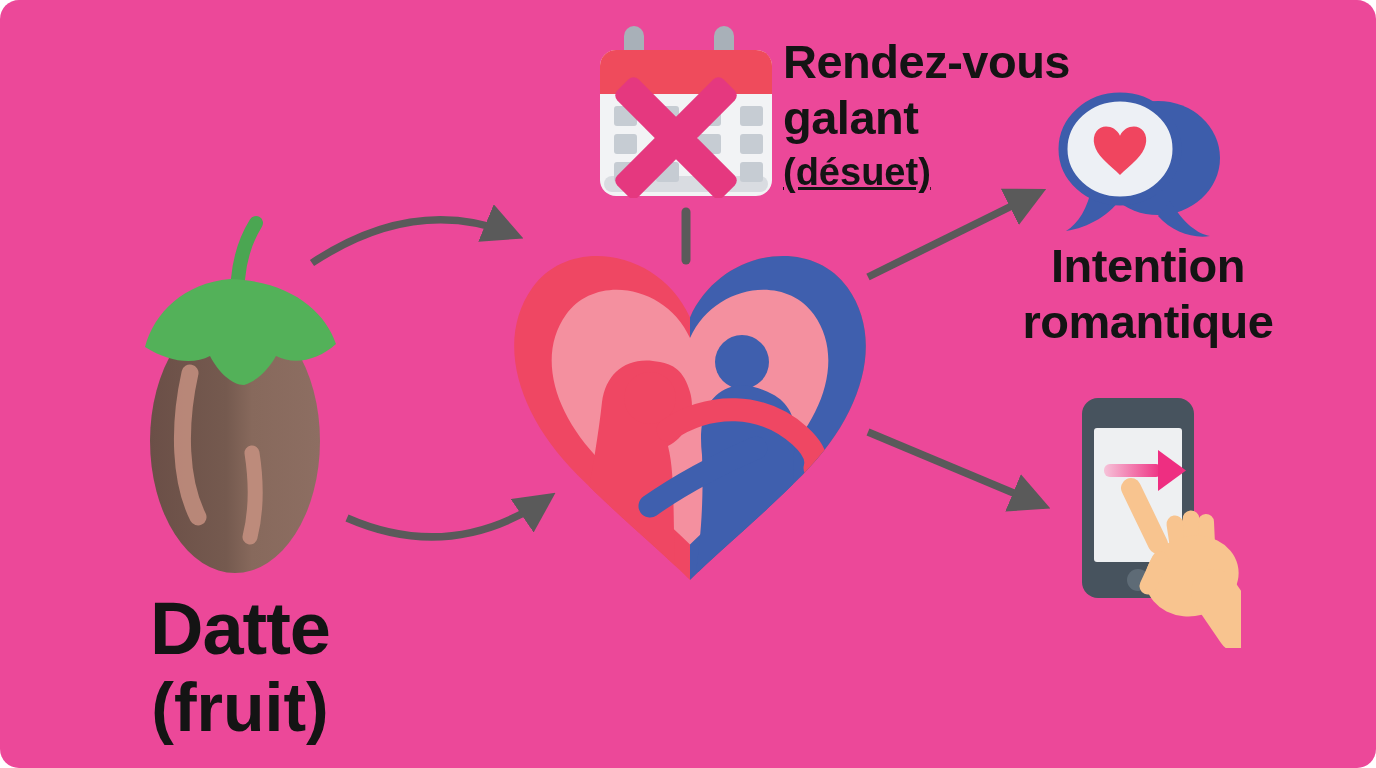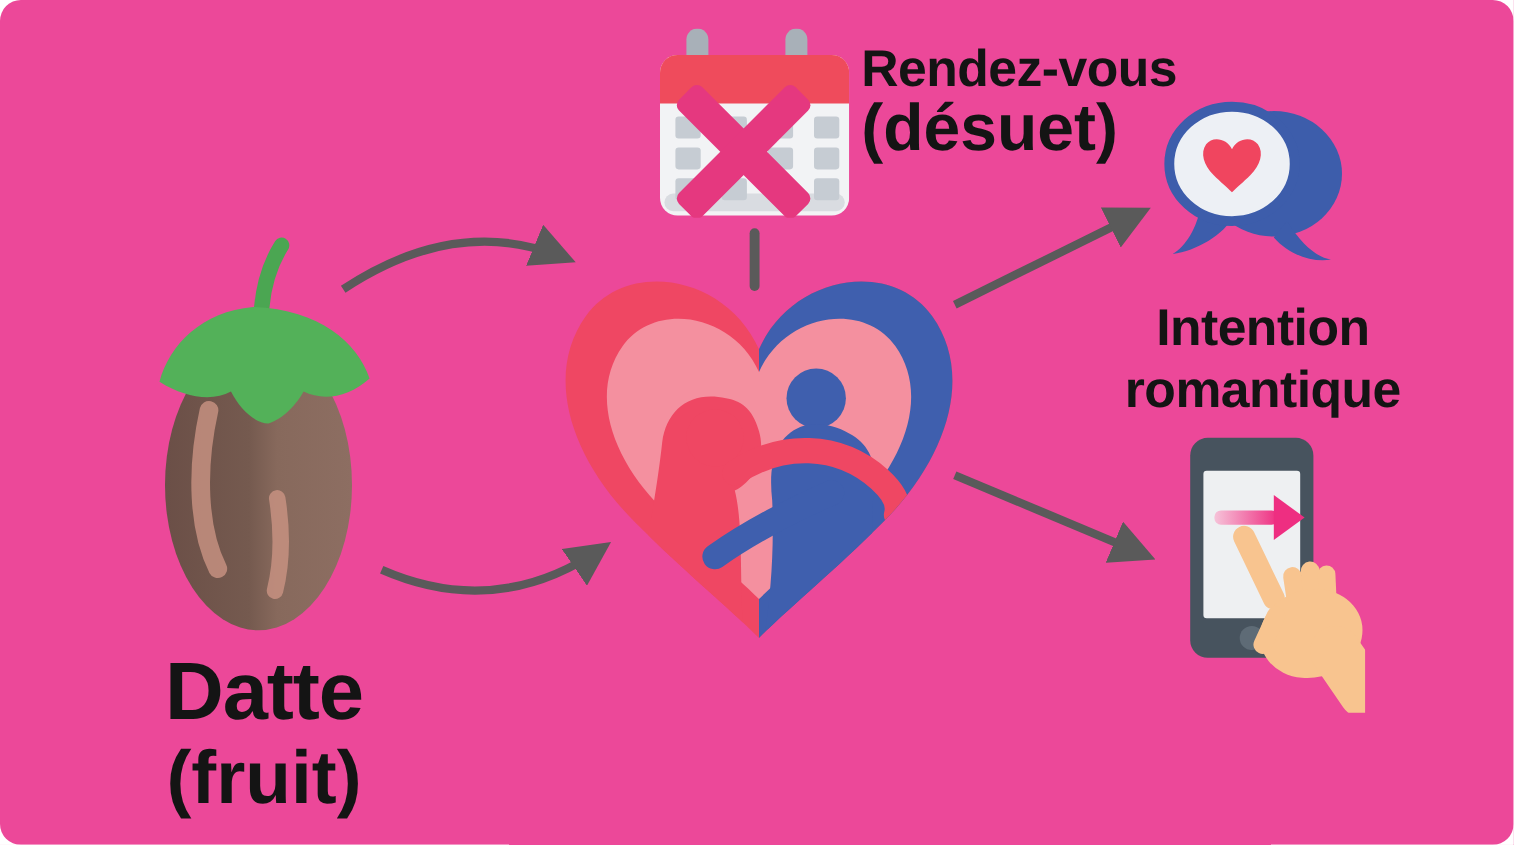--- a/index.html
+++ b/index.html
@@ -3,22 +3,22 @@
 <meta charset="utf-8">
 <style>
   html,body{margin:0;padding:0;background:#fff;}
   .canvas{position:relative;width:1376px;height:768px;background:#ec4899;overflow:hidden;
           font-family:"Liberation Sans", sans-serif;color:#141414;border-radius:19px;}
   .abs{position:absolute;}
   .node-label{position:absolute;text-align:center;transform:translateX(-50%);}
   .node-label .title{font-weight:700;font-size:74px;letter-spacing:-1px;line-height:1.0;}
   .node-label .subtitle{font-weight:600;font-size:68px;line-height:1.05;margin-top:6px;}
   .side-label{position:absolute;font-weight:700;font-size:47px;line-height:56px;letter-spacing:-0.5px;}
-  .side-label.centered{text-align:center;transform:translateX(-50%);margin-top:32px;}
-  .side-label .sub{font-weight:600;font-size:60px;line-height:52px;letter-spacing:0;}
+  .side-label.centered{text-align:center;transform:translateX(-50%);}
+  .side-label .sub{font-weight:600;font-size:38px;line-height:52px;letter-spacing:0;text-decoration:underline;}
   svg{display:block;}
 </style>
 </head>
 <body>
 
 <div class="canvas">
 
   <svg class="abs" style="left:0;top:0;" width="1376" height="768" viewBox="0 0 1376 768">
     <defs>
       <marker id="ah" viewBox="0 0 8 8" refX="6.2" refY="4" markerWidth="5.4" markerHeight="5.4" orient="auto">
@@ -154,20 +154,21 @@
       <path d="M 115 127 L 117 150" fill="none" stroke-width="17" stroke-linecap="round" stroke="#f8c48f"></path>
       <path d="M 130 130 L 131 152" fill="none" stroke-width="16" stroke-linecap="round" stroke="#f8c48f"></path>
       <ellipse cx="116" cy="184" rx="47" ry="40" transform="rotate(-14 116 184)" fill="#f8c48f"></ellipse>
       <path d="M 84 168 L 72 194" fill="none" stroke-width="17" stroke-linecap="round" stroke="#f8c48f"></path>
       <path d="M 138 200 L 164 238" fill="none" stroke-width="46" stroke-linecap="round" stroke="#f8c48f"></path>
     </g>
   </svg>
 
   <div class="side-label" style="left:783px;top:34px;">
     <div>Rendez-vous</div>
+    <div>galant</div>
     <div class="sub">(désuet)</div>
   </div>
 
   <div class="side-label centered" style="left:1148px;top:238px;width:360px;">
     <div>Intention</div>
     <div>romantique</div>
   </div>
 
 
   <div class="node-label" style="left:240px;top:592px;width:400px;">

